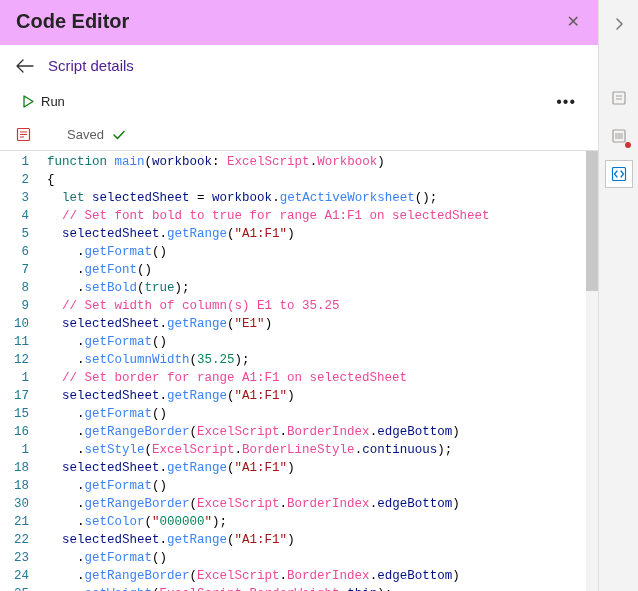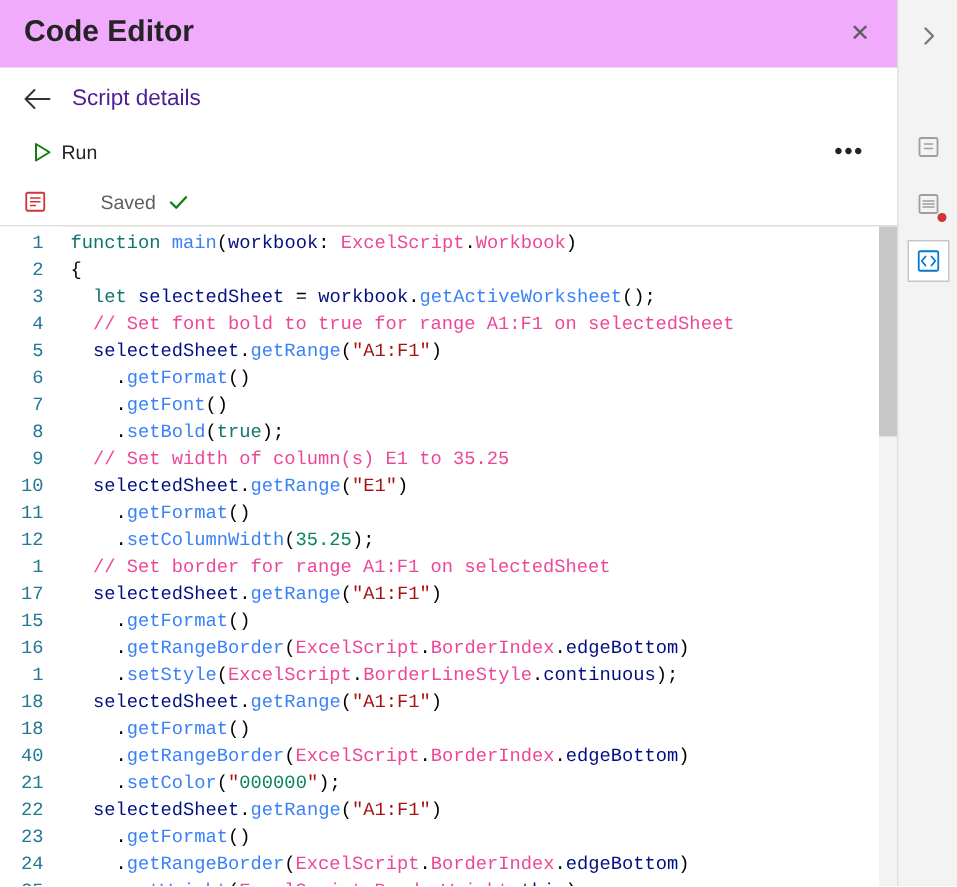--- a/index.html
+++ b/index.html
@@ -248,21 +248,21 @@
         <div>10</div>
         <div>11</div>
         <div>12</div>
         <div>1</div>
         <div>17</div>
         <div>15</div>
         <div>16</div>
         <div>1</div>
         <div>18</div>
         <div>18</div>
-        <div>40</div>
+        <div>30</div>
         <div>21</div>
         <div>22</div>
         <div>23</div>
         <div>24</div>
         <div>25</div>
       </div>
     <div class="code-lines" id="code-lines"><div class="ln"><span class="kw-blue">function</span> <span class="fn-yellow">main</span>(<span class="var">workbook</span>: <span class="kw-teal">ExcelScript</span>.<span class="kw-teal">Workbook</span>)</div><div class="ln">{</div><div class="ln">  <span class="kw-blue">let</span> <span class="var">selectedSheet</span> = <span class="var">workbook</span>.<span class="fn-yellow">getActiveWorksheet</span>();</div><div class="ln"><span class="comm">  // Set font bold to true for range A1:F1 on selectedSheet</span></div><div class="ln">  <span class="var">selectedSheet</span>.<span class="fn-yellow">getRange</span>(<span class="str">"A1:F1"</span>)</div><div class="ln">    .<span class="fn-yellow">getFormat</span>()</div><div class="ln">    .<span class="fn-yellow">getFont</span>()</div><div class="ln">    .<span class="fn-yellow">setBold</span>(<span class="kw-blue">true</span>);</div><div class="ln"><span class="comm">  // Set width of column(s) E1 to 35.25</span></div><div class="ln">  <span class="var">selectedSheet</span>.<span class="fn-yellow">getRange</span>(<span class="str">"E1"</span>)</div><div class="ln">    .<span class="fn-yellow">getFormat</span>()</div><div class="ln">    .<span class="fn-yellow">setColumnWidth</span>(<span class="num">35.25</span>);</div><div class="ln"><span class="comm">  // Set border for range A1:F1 on selectedSheet</span></div><div class="ln">  <span class="var">selectedSheet</span>.<span class="fn-yellow">getRange</span>(<span class="str">"A1:F1"</span>)</div><div class="ln">    .<span class="fn-yellow">getFormat</span>()</div><div class="ln">    .<span class="fn-yellow">getRangeBorder</span>(<span class="kw-teal">ExcelScript</span>.<span class="kw-teal">BorderIndex</span>.<span class="var">edgeBottom</span>)</div><div class="ln">    .<span class="fn-yellow">setStyle</span>(<span class="kw-teal">ExcelScript</span>.<span class="kw-teal">BorderLineStyle</span>.<span class="var">continuous</span>);</div><div class="ln">  <span class="var">selectedSheet</span>.<span class="fn-yellow">getRange</span>(<span class="str">"A1:F1"</span>)</div><div class="ln">    .<span class="fn-yellow">getFormat</span>()</div><div class="ln">    .<span class="fn-yellow">getRangeBorder</span>(<span class="kw-teal">ExcelScript</span>.<span class="kw-teal">BorderIndex</span>.<span class="var">edgeBottom</span>)</div><div class="ln">    .<span class="fn-yellow">setColor</span>(<span class="str">"<span class="num">000000</span>"</span>);</div><div class="ln">  <span class="var">selectedSheet</span>.<span class="fn-yellow">getRange</span>(<span class="str">"A1:F1"</span>)</div><div class="ln">    .<span class="fn-yellow">getFormat</span>()</div><div class="ln">    .<span class="fn-yellow">getRangeBorder</span>(<span class="kw-teal">ExcelScript</span>.<span class="kw-teal">BorderIndex</span>.<span class="var">edgeBottom</span>)</div><div class="ln">    .<span class="fn-yellow">setWeight</span>(<span class="kw-teal">ExcelScript</span>.<span class="kw-teal">BorderWeight</span>.<span class="var">thin</span>);</div></div>
     <div class="scrollbar-v">
       <div class="scroll-thumb"></div>
     </div>

